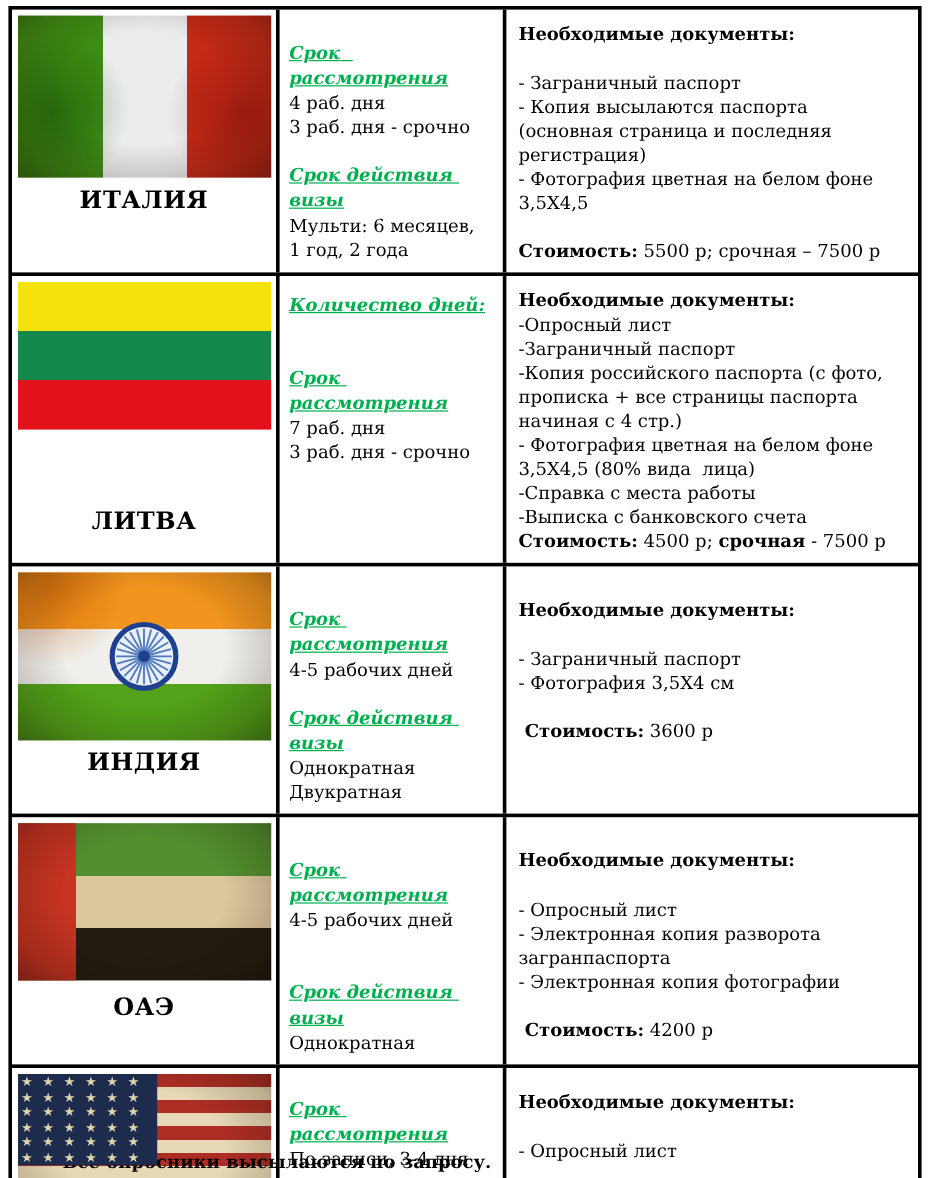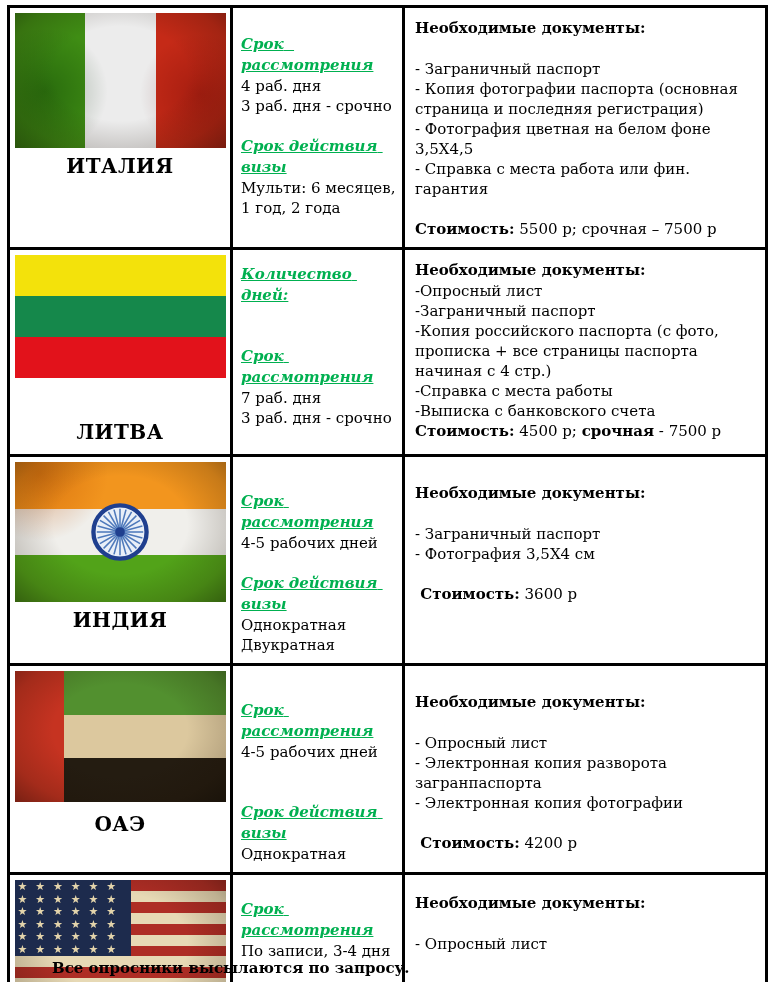--- a/index.html
+++ b/index.html
@@ -8,21 +8,21 @@
     font-family:"DejaVu Serif", serif; color:#000;
   }
   .table {
     position:absolute; left:7px; top:5px; width:755px;
     border:3px solid #000;
   }
   .row { display:flex; border-bottom:3px solid #000; }
   .row:last-child { border-bottom:none; }
   .cell { box-sizing:border-box; }
   .flag-cell  { width:223px; border-right:3px solid #000; padding:5px 0 4px 0; text-align:center; flex:none; }
-  .terms-cell { width:172px; border-right:3px solid #000; padding:26px 6px 8px 8px; flex:none; font-size:15px; }
+  .terms-cell { width:189px; border-right:3px solid #000; padding:26px 6px 8px 8px; flex:none; font-size:15px; }
   .docs-cell  { flex:1; padding:10px 8px 8px 10px; font-size:15px; }
 
   .row-italy     { min-height:170px; }
   .row-lithuania { min-height:204px; }
   .row-india     { min-height:187px; }
   .row-uae       { min-height:190px; }
   .row-usa       { min-height:171px; }
 
   .row-lithuania .terms-cell { padding-top:14px; }
   .row-india .terms-cell, .row-uae .terms-cell { padding-top:34px; }
@@ -69,21 +69,21 @@
     transform:translate(-50%,-50%); width:58px; height:58px; z-index:1;
   }
   .canton { display:none; }
   .flag-usa .canton {
     display:block; position:absolute; left:0; top:0; width:55%; height:53.8%;
     background:#1d2b4d; color:#e3d4ab; overflow:hidden; z-index:1;
     font-size:11px; line-height:12.6px; letter-spacing:2.2px;
     padding:1px 0 0 3px; box-sizing:border-box; text-align:left; word-break:break-all;
   }
   .country-name { font-weight:bold; font-size:20px; margin-top:6px; letter-spacing:0.5px; }
-  .row-lithuania .country-name { margin-top:42px; }
+  .row-lithuania .country-name { margin-top:64px; }
   .row-uae .country-name { margin-top:10px; }
 
   .green-heading {
     color:var(--heading-green,#00b050); font-weight:bold; font-style:italic;
     text-decoration:underline; white-space:pre-wrap; line-height:21px; min-height:21px;
   }
   .text-line { line-height:20px; min-height:20px; white-space:pre-wrap; }
   .gap { height:20px; }
   .docs-title { font-weight:bold; line-height:21px; white-space:pre-wrap; }
   .bold { font-weight:bold;text-align:right; }
@@ -109,23 +109,22 @@
           <div class="text-line">3 раб. дня - срочно</div>
           <div class="gap"></div>
           <div class="green-heading">Срок действия визы</div>
           <div class="text-line">Мульти: 6 месяцев,</div>
           <div class="text-line">1 год, 2 года</div>
         </div>
     <div class="cell docs-cell">
           <div class="docs-title">Необходимые документы:</div>
           <div class="gap"></div>
           <div class="text-line">- Заграничный паспорт</div>
-          <div class="text-line">- Копия фотографии паспорта (основная страница и последняя регистрация)</div>
+          <div class="text-line">- Копия высылаются паспорта (основная страница и последняя регистрация)</div>
           <div class="text-line">- Фотография цветная на белом фоне 3,5X4,5</div>
-          <div class="text-line">- Справка с места работа или фин. гарантия</div>
           <div class="gap"></div>
           <div class="text-line"><span class="bold">Стоимость:</span><span> 5500 р; срочная – 7500 р</span></div>
         </div>
   </div>
 
   <div class="row row-lithuania">
     <div class="cell flag-cell">
       <div class="flag flag-lithuania">
         
         
@@ -138,20 +137,21 @@
           <div class="gap"></div>
           <div class="green-heading">Срок рассмотрения</div>
           <div class="text-line">7 раб. дня</div>
           <div class="text-line">3 раб. дня - срочно</div>
         </div>
     <div class="cell docs-cell">
           <div class="docs-title">Необходимые документы:</div>
           <div class="text-line">-Опросный лист</div>
           <div class="text-line">-Заграничный паспорт</div>
           <div class="text-line">-Копия российского паспорта (с фото, прописка + все страницы паспорта начиная с 4 стр.)</div>
+          <div class="text-line">- Фотография цветная на белом фоне 3,5X4,5 (80% вида  лица)</div>
           <div class="text-line">-Справка с места работы</div>
           <div class="text-line">-Выписка с банковского счета</div>
           <div class="text-line"><span class="bold">Стоимость:</span><span> 4500 р; </span><span class="bold">срочная</span><span> - 7500 р</span></div>
         </div>
   </div>
 
   <div class="row row-india">
     <div class="cell flag-cell">
       <div class="flag flag-india">
 

